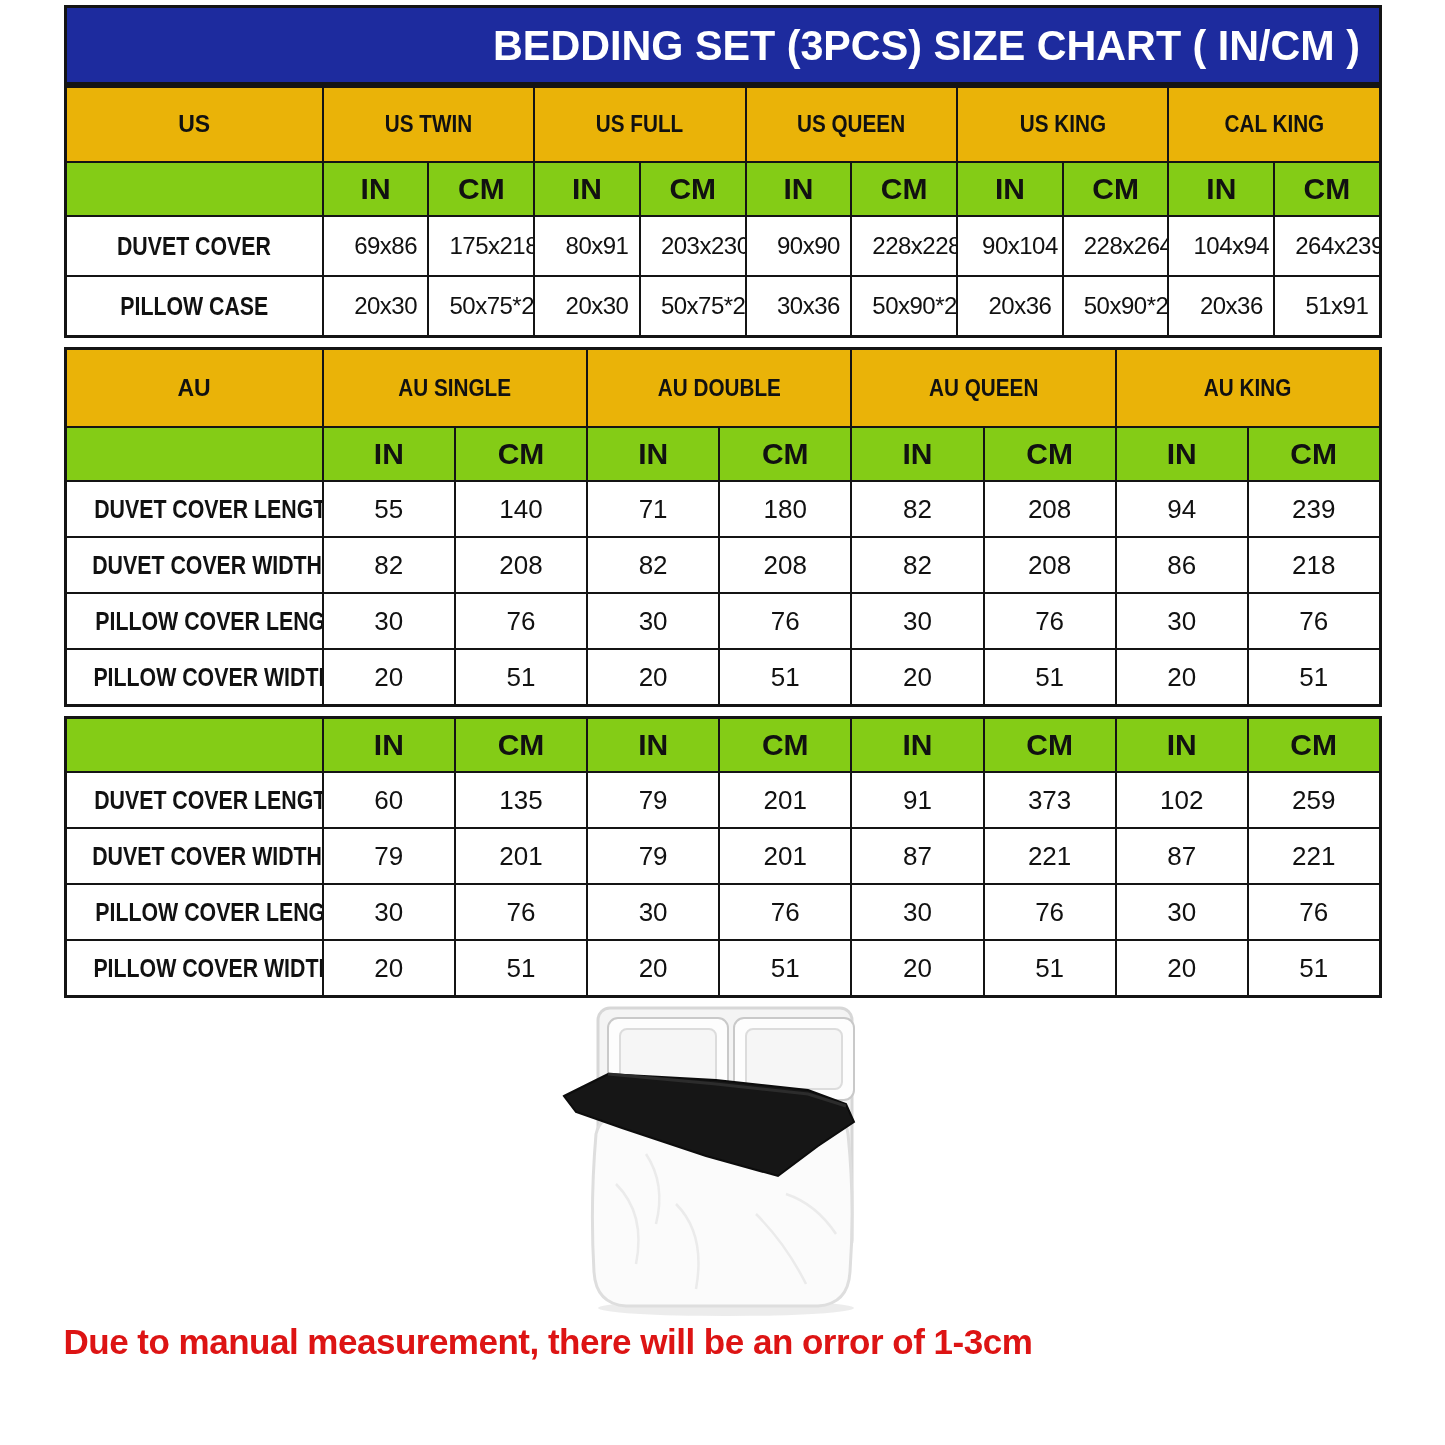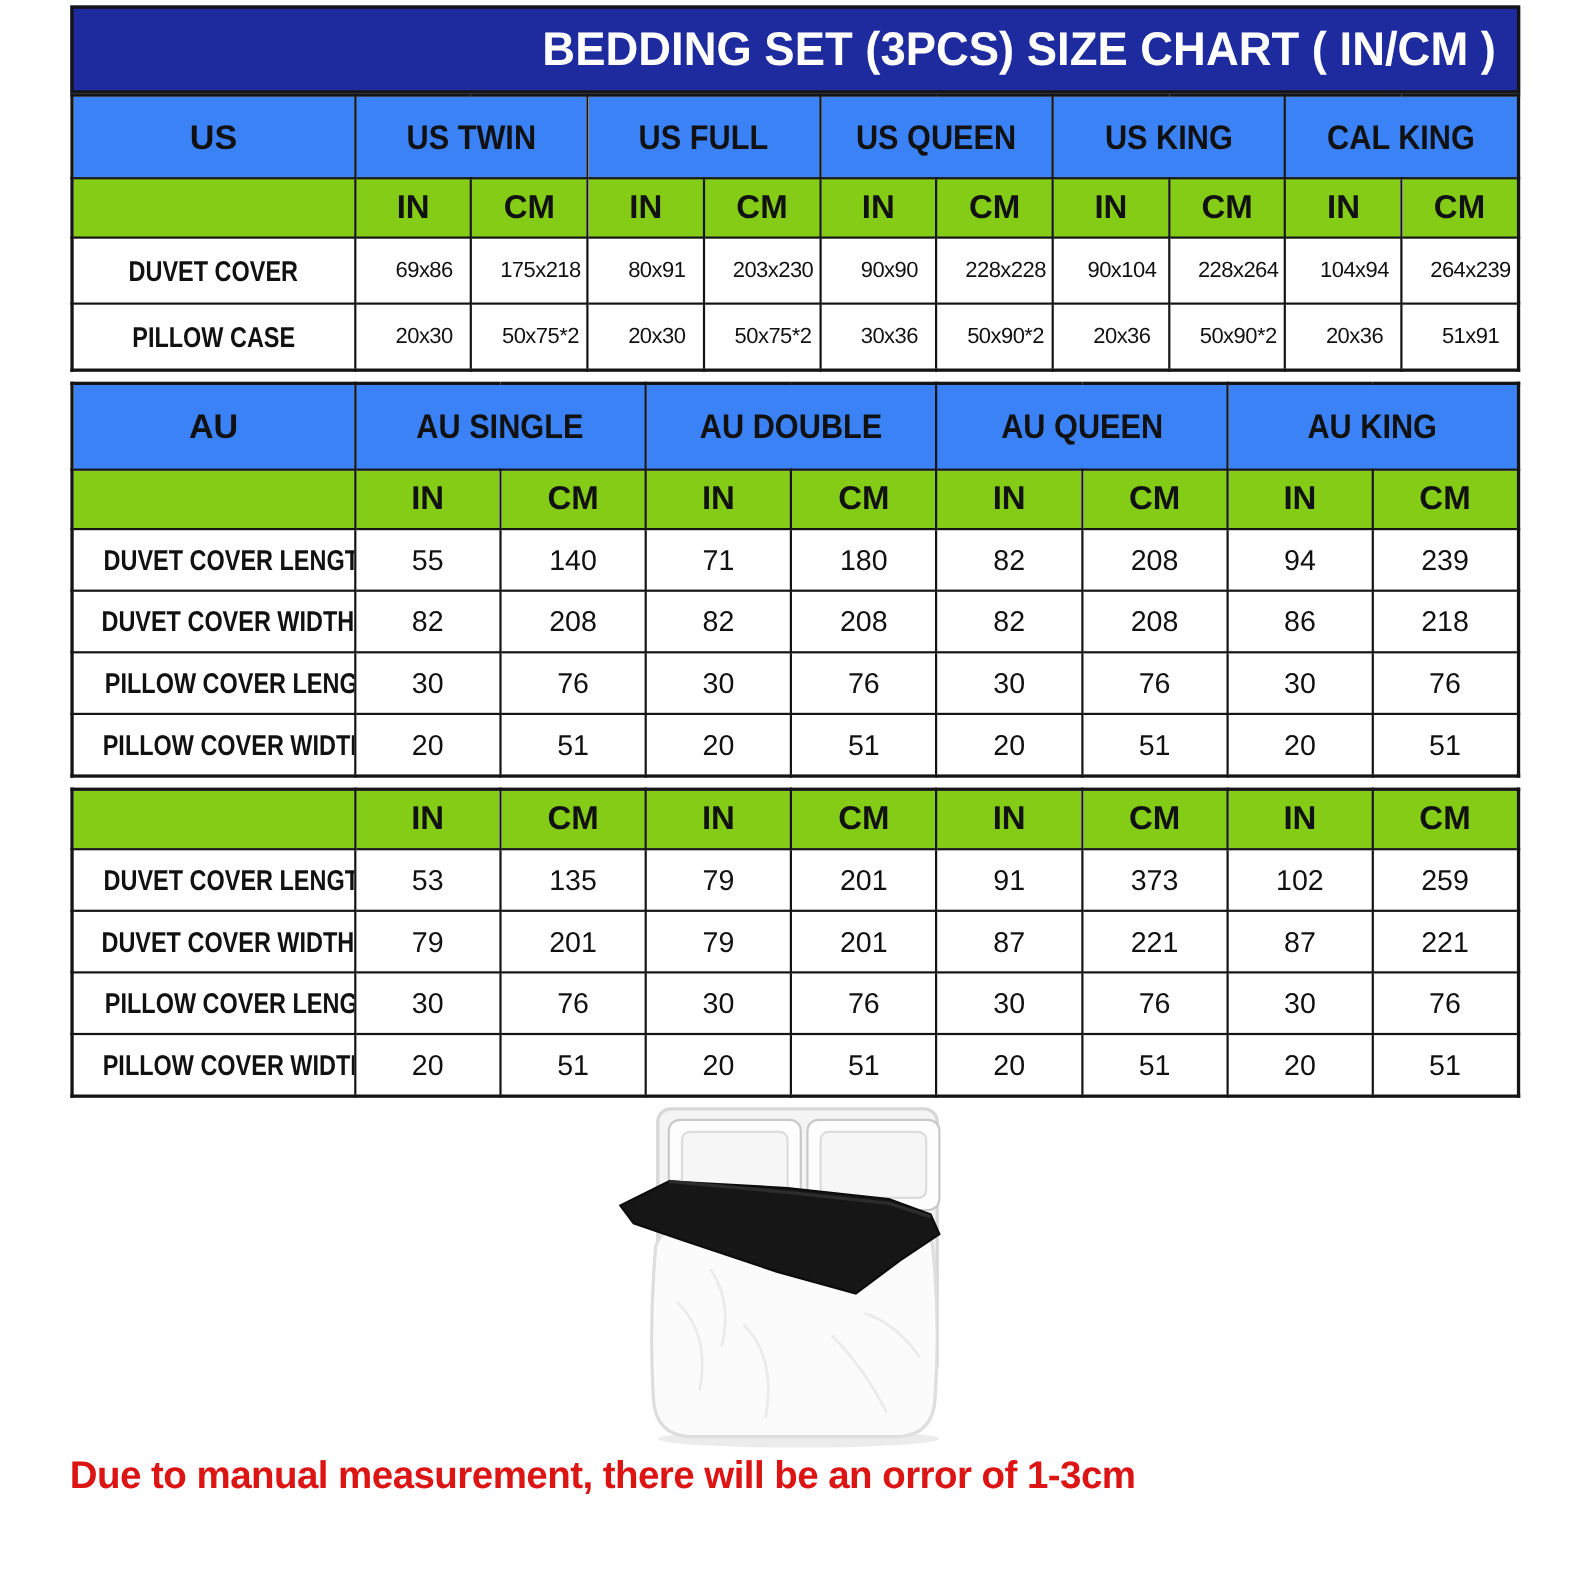--- a/index.html
+++ b/index.html
@@ -27,29 +27,29 @@
   table.size-table{
     border-collapse:collapse;width:100%;table-layout:fixed;
     border:3px solid #141414;
     margin-top:9px;
   }
   table.size-table.t0{margin-top:0;}
   .size-table th,.size-table td{
     border:2px solid #141414;text-align:center;vertical-align:middle;padding:0;
     overflow:hidden;white-space:nowrap;
   }
-  .hdr{background:#3b82f6;font-weight:bold;font-size:31px;height:73px;color:#111;margin-left:29px;}
+  .hdr{background:#eab308;font-weight:bold;font-size:23px;height:73px;color:#111;margin-left:29px;}
   .t1 .hdr,.t2 .hdr{height:76px;}
   .cond{display:inline-block;transform:scaleX(.9);white-space:nowrap;}
   .unit,.unit-blank{background:#84cc16;height:52px;}
   .unit{font-weight:bold;font-size:30px;color:#111;}
   .rowlabel{font-weight:bold;font-size:26px;color:#111;}
   .cond2{display:inline-block;transform:scaleX(.82);white-space:nowrap;}
   td.val{font-weight:normal;font-size:26px;color:#111;}
-  .t0 td.val{font-size:20px;letter-spacing:-0.5px;padding-left:20px;}
+  .t0 td.val{font-size:24px;letter-spacing:-0.5px;padding-left:20px;}
   .t0 .data-row td{height:58px;}
   .t1 .data-row td,.t2 .data-row td{height:54px;}
 
   
   .bed-wrap{
     height:316px;display:flex;justify-content:center;
     align-items:flex-start;margin-top:6px;
   }
 
   
@@ -228,21 +228,21 @@
             <td class="unit">CM</td>
             <td class="unit">IN</td>
             <td class="unit">CM</td>
             <td class="unit">IN</td>
             <td class="unit">CM</td>
             <td class="unit">IN</td>
             <td class="unit">CM</td>
           </tr>
           <tr class="data-row">
             <td class="rowlabel"><span class="cond2">DUVET COVER LENGTH</span></td>
-            <td class="val">53</td>
+            <td class="val">60</td>
             <td class="val">135</td>
             <td class="val">79</td>
             <td class="val">201</td>
             <td class="val">91</td>
             <td class="val">373</td>
             <td class="val">102</td>
             <td class="val">259</td>
           </tr>
           <tr class="data-row">
             <td class="rowlabel"><span class="cond2">DUVET COVER WIDTH</span></td>

